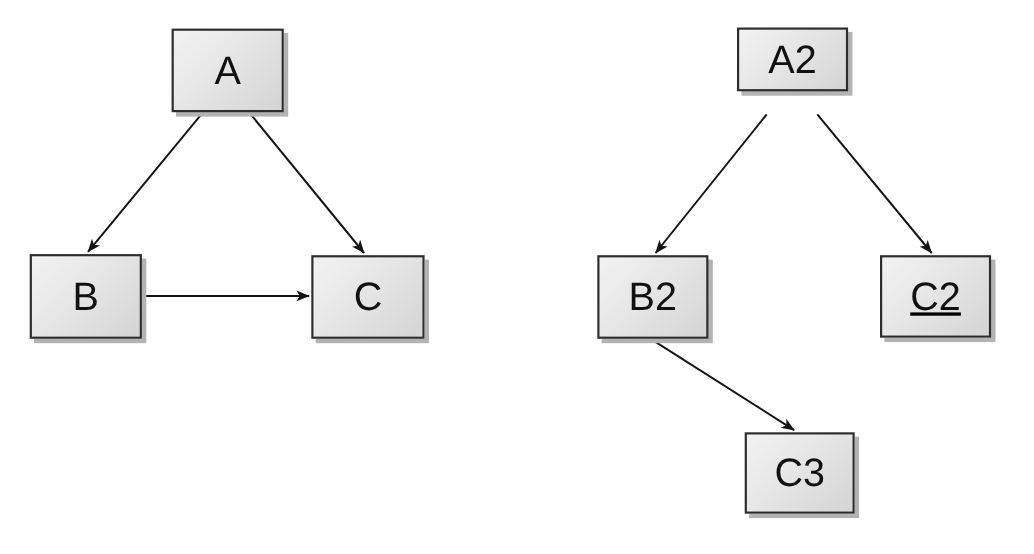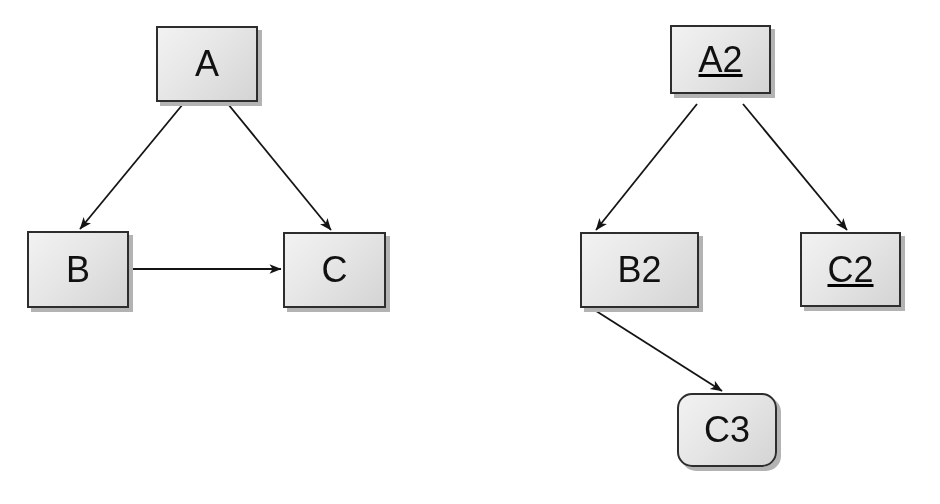--- a/index.html
+++ b/index.html
@@ -64,26 +64,26 @@
   <div id="node-layer">
       <div class="node" style="left: 156px; top: 26px; width: 102px; height: 76px;">
         <span class="node-label">A</span>
       </div>
       <div class="node" style="left: 27px; top: 231px; width: 102px; height: 77px;">
         <span class="node-label">B</span>
       </div>
       <div class="node" style="left: 283px; top: 232px; width: 103px; height: 76px;">
         <span class="node-label">C</span>
       </div>
-      <div class="node" style="left: 670px; top: 25px; width: 101px; height: 69px; text-decoration: underline;">
+      <div class="node" style="left: 670px; top: 25px; width: 101px; height: 58px;">
         <span class="node-label">A2</span>
       </div>
-      <div class="node" style="left: 543px; top: 232px; width: 119px; height: 76px; margin-left: 37px;">
+      <div class="node" style="left: 543px; top: 232px; width: 101px; height: 76px;">
         <span class="node-label">B2</span>
       </div>
       <div class="node" style="left: 800px; top: 232px; width: 101px; height: 75px; text-decoration: underline;">
         <span class="node-label">C2</span>
       </div>
-      <div class="node" style="left: 677px; top: 393px; width: 100px; height: 74px; border-radius: 15px;">
+      <div class="node" style="left: 677px; top: 393px; width: 100px; height: 74px;">
         <span class="node-label">C3</span>
       </div>
     </div>
 </div>
 
 </body></html>

